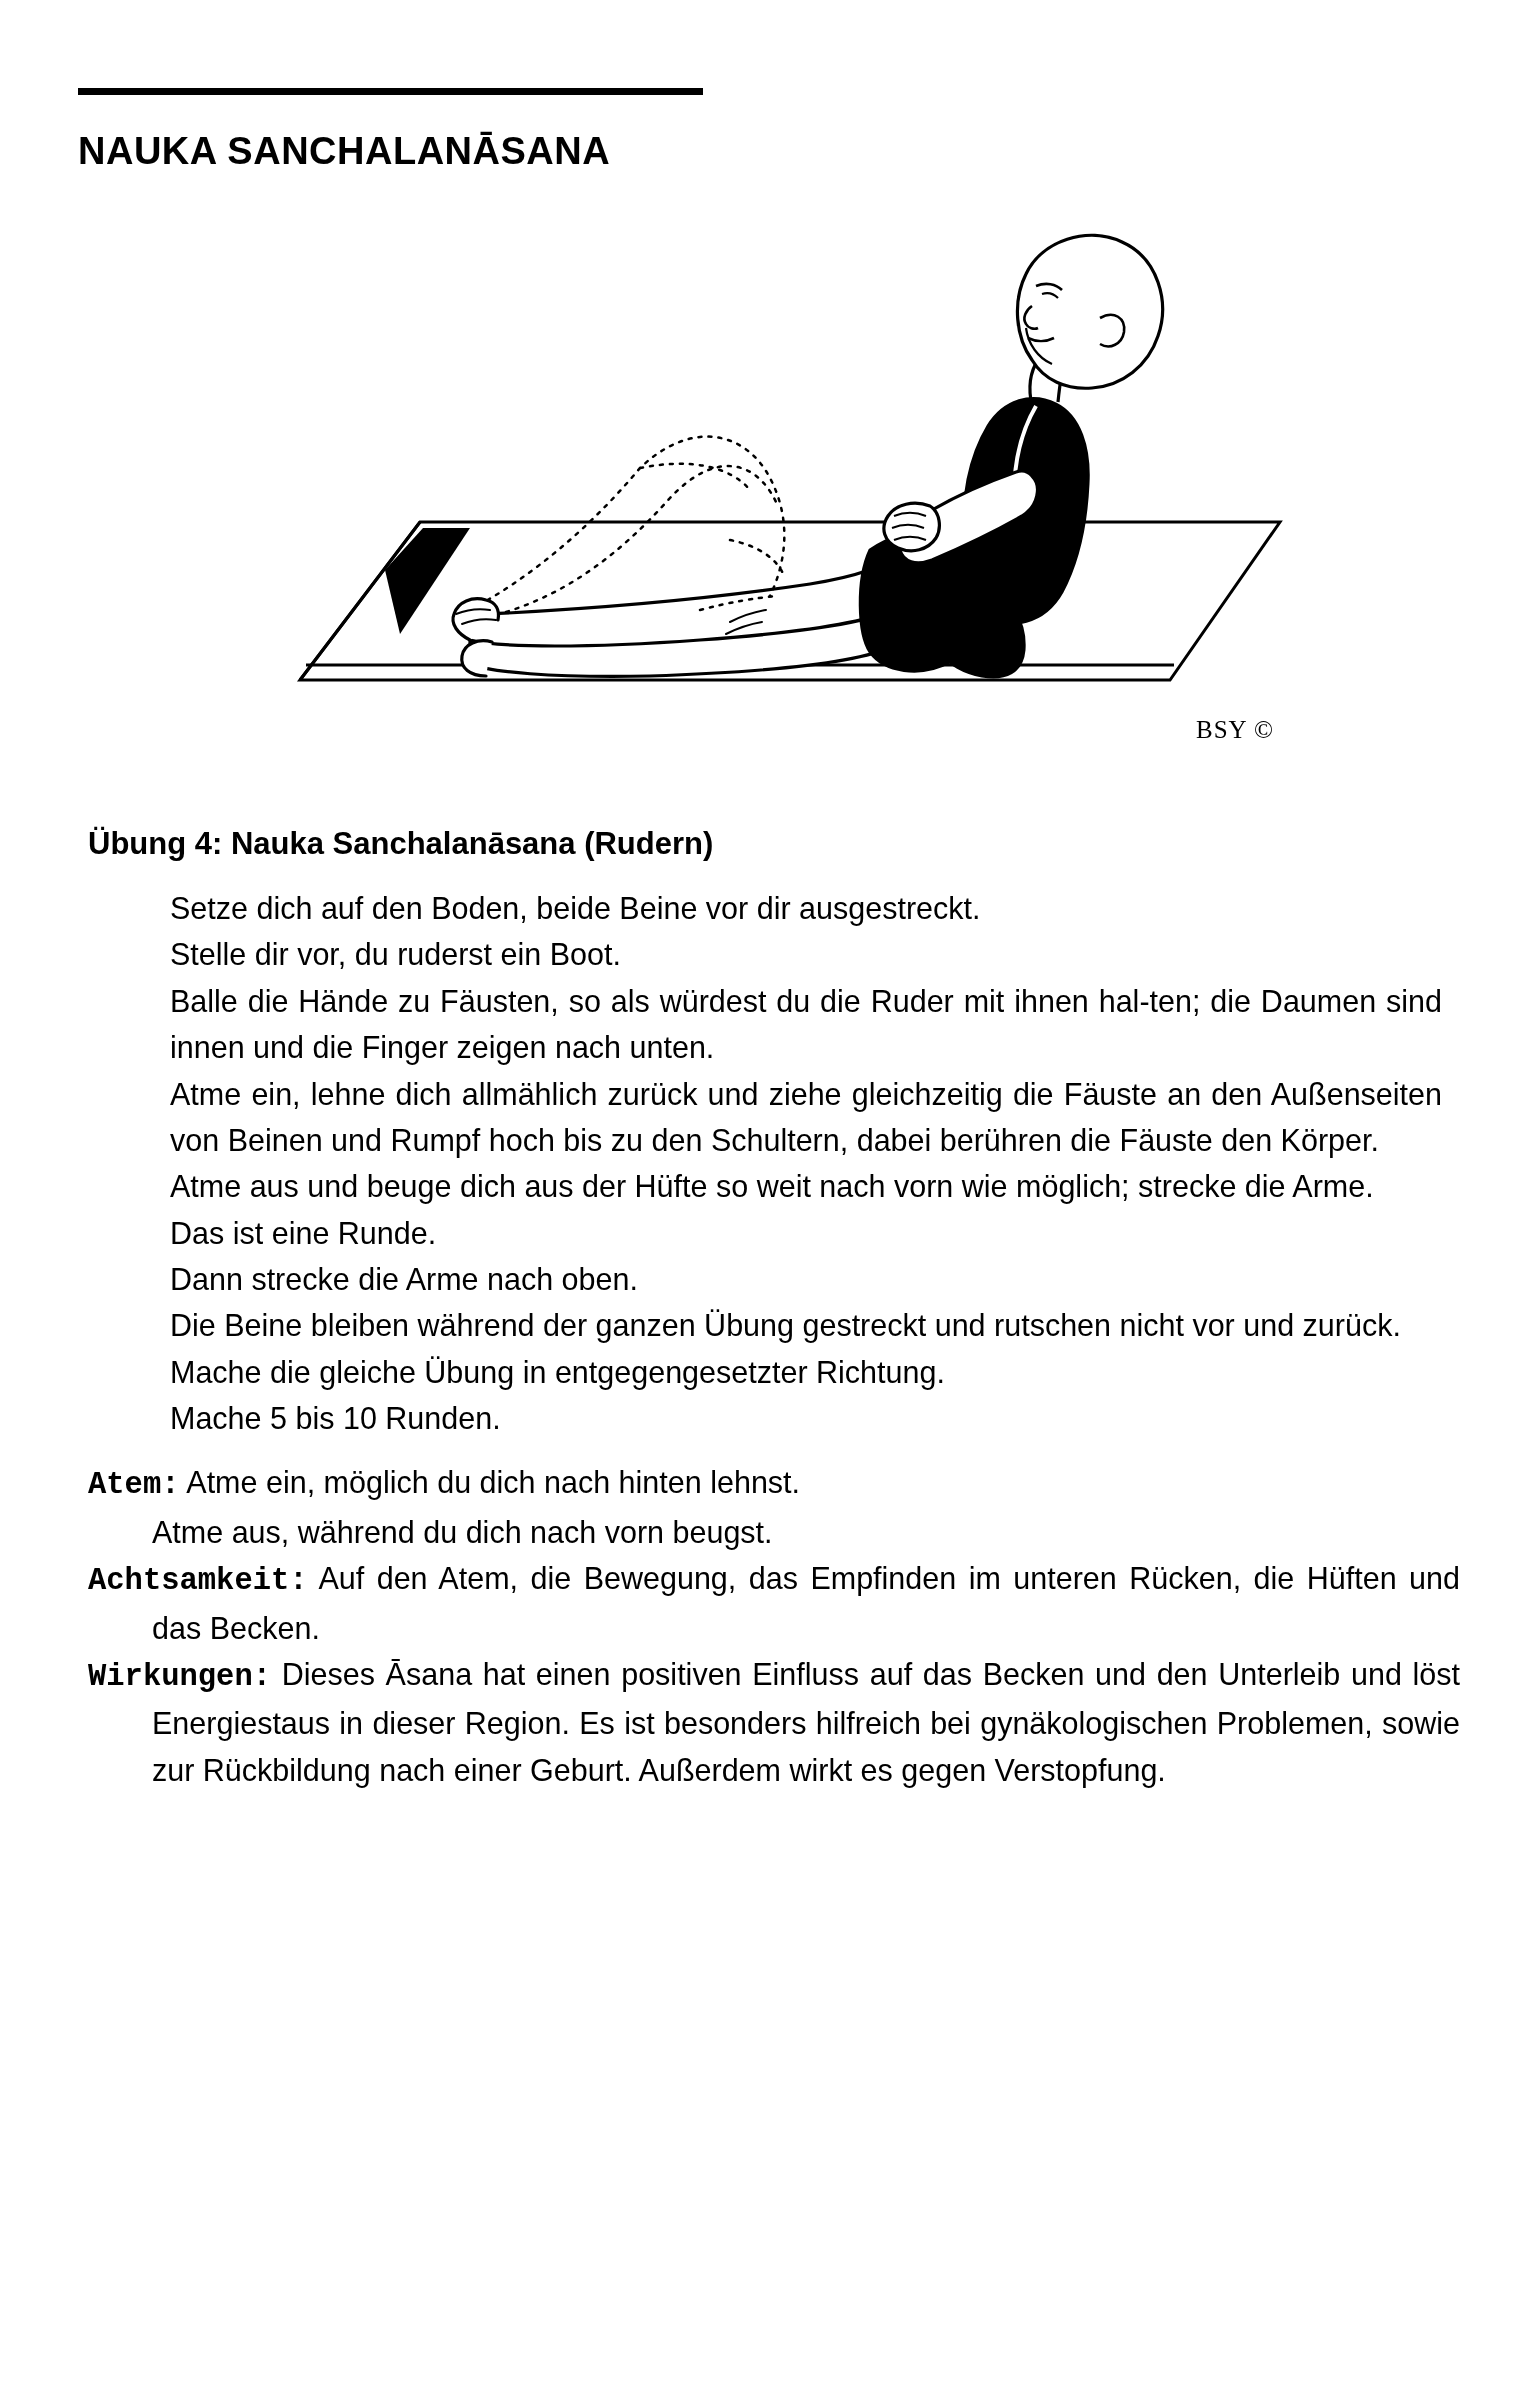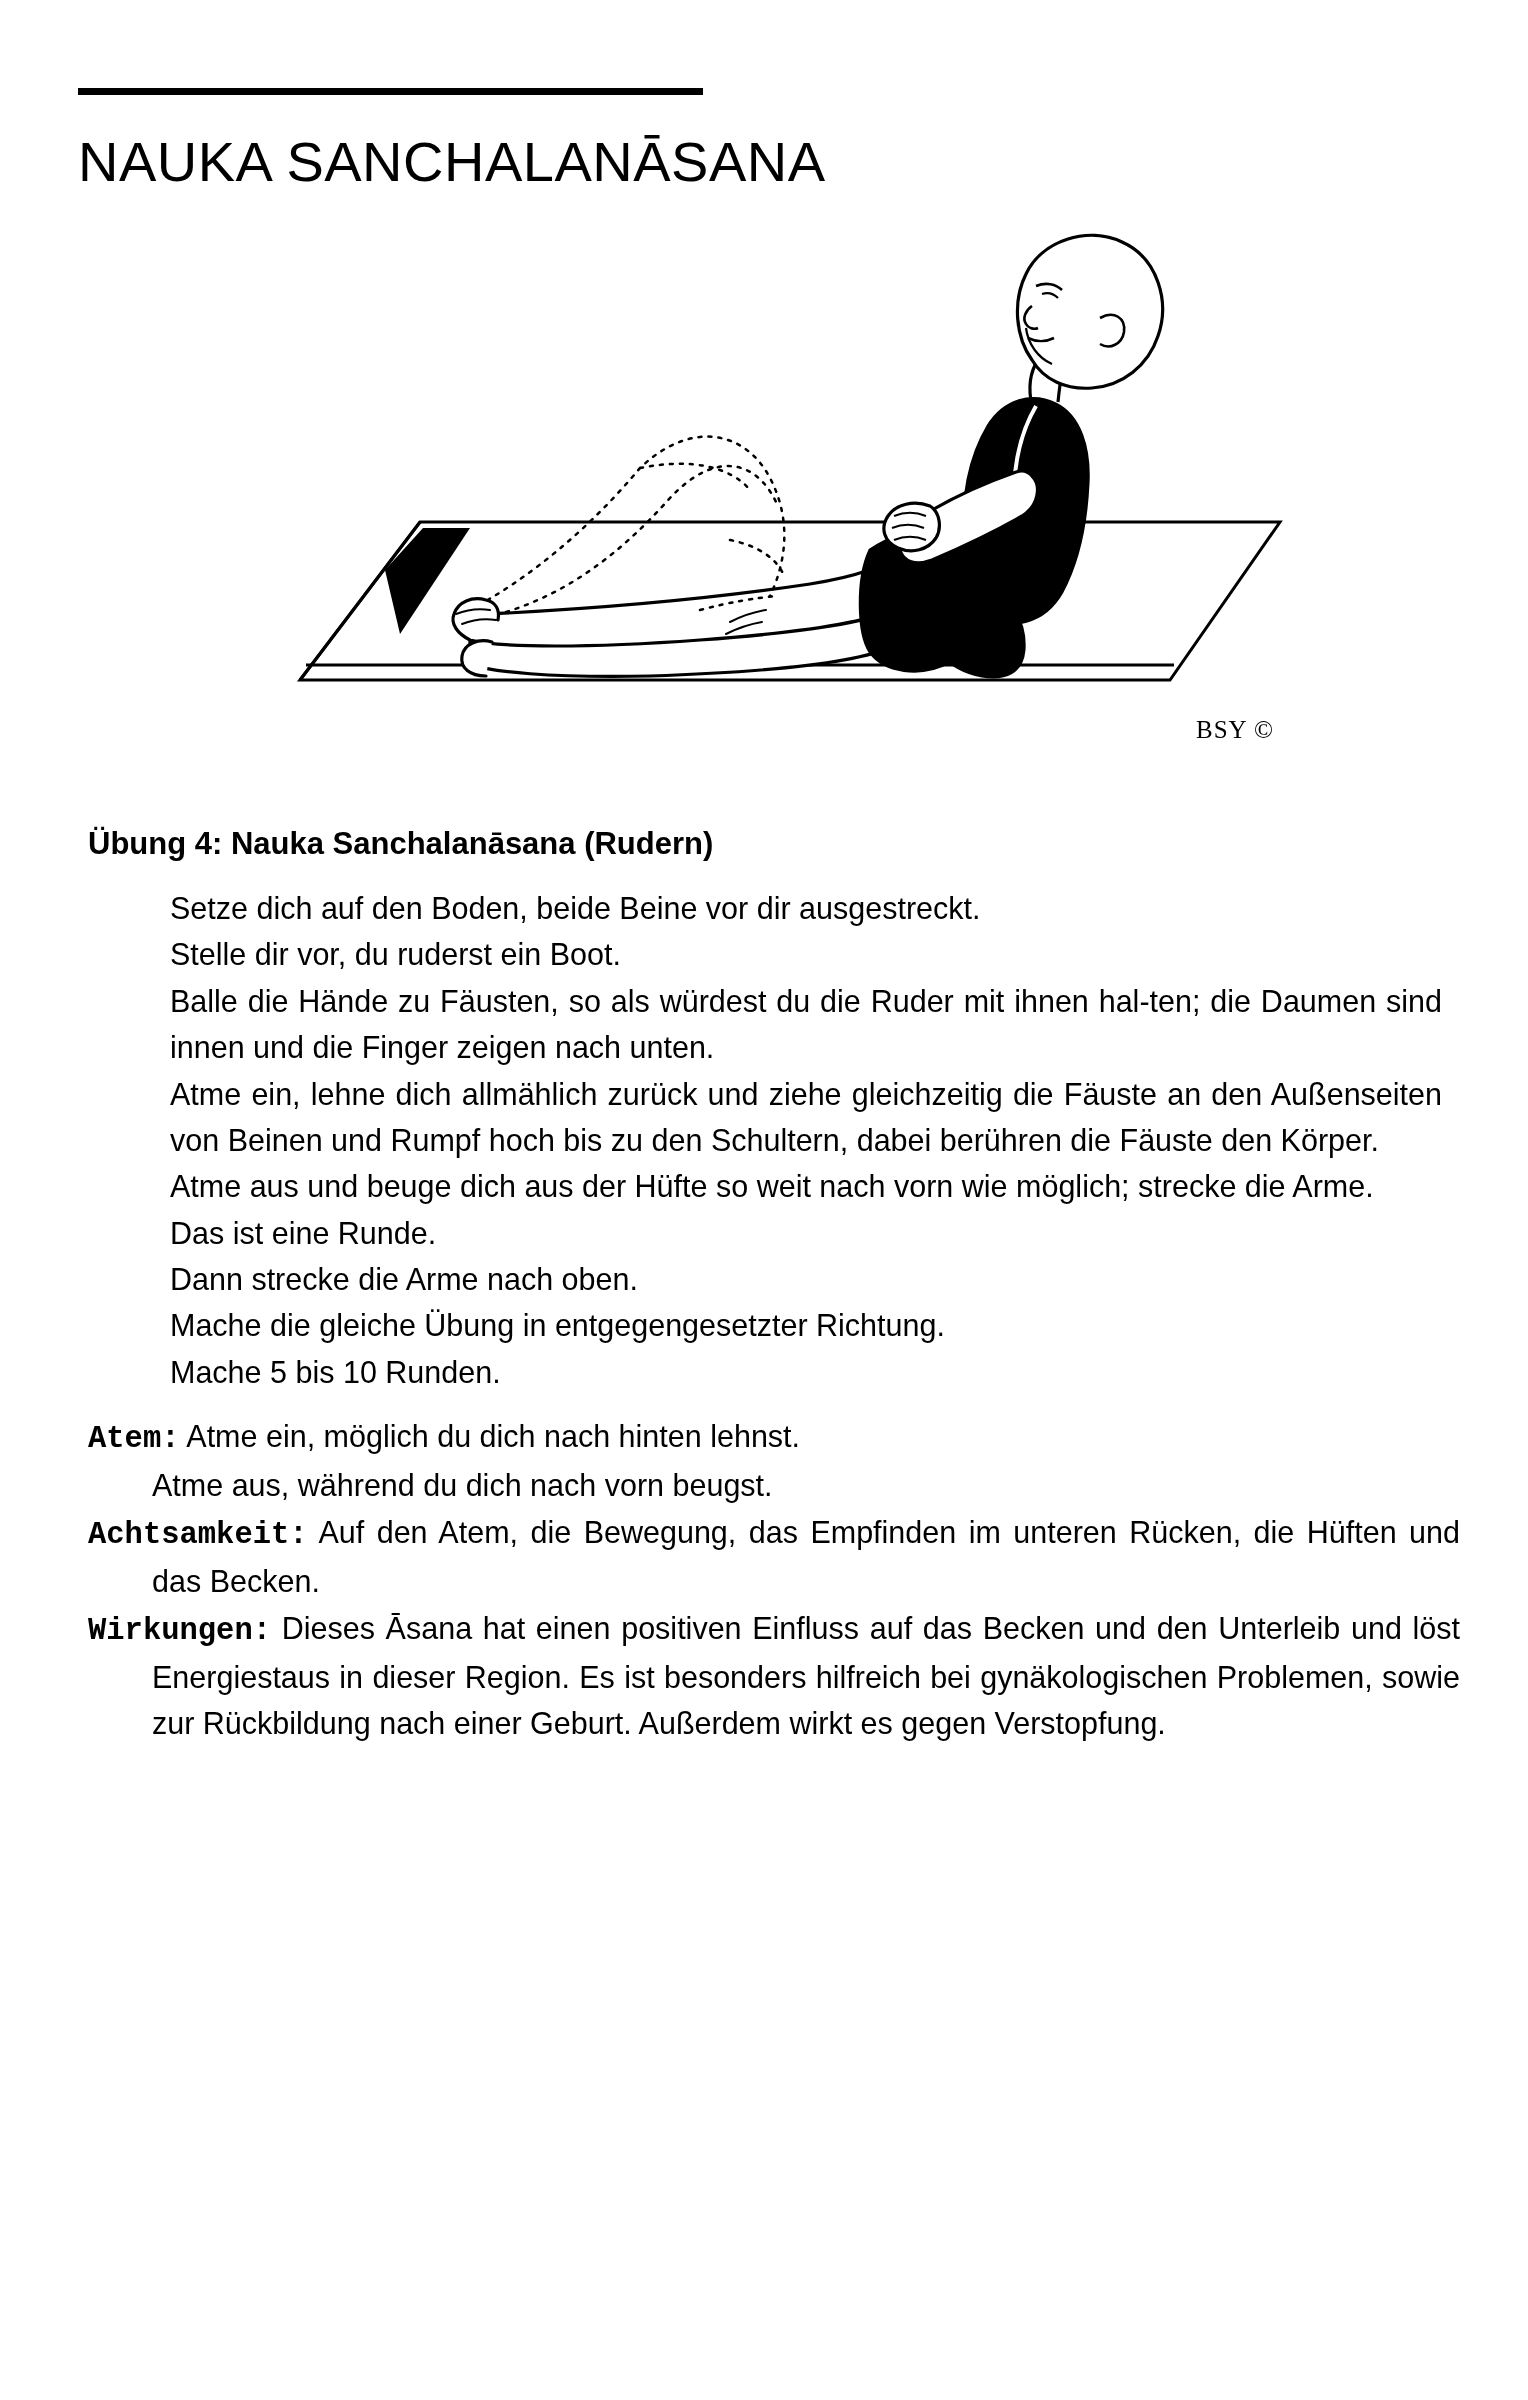--- a/index.html
+++ b/index.html
@@ -31,23 +31,23 @@
     top: 88px;
     width: 700px;
   }
   .header-rule {
     width: 625px;
     height: 7px;
     background: #000;
     margin-bottom: 14px;
   }
   .header-title {
-    font-size: 56px;
+    font-size: 38px;
     letter-spacing: 0.5px;
-    font-weight: 400;
+    font-weight: 700;
     line-height: 1.1;
     white-space: nowrap;
     margin-top: 36px;
   }
 
   
   .illustration {
     position: absolute;
     left: 170px;
     top: 210px;
@@ -210,20 +210,21 @@
     <div class="exercise-title">Übung 4: Nauka Sanchalanāsana (Rudern)</div>
 
     <div class="steps">
       <p class="step nojust">Setze dich auf den Boden, beide Beine vor dir ausgestreckt.</p>
       <p class="step nojust">Stelle dir vor, du ruderst ein Boot.</p>
       <p class="step">Balle die Hände zu Fäusten, so als würdest du die Ruder mit ihnen hal-ten; die Daumen sind innen und die Finger zeigen nach unten.</p>
       <p class="step">Atme ein, lehne dich allmählich zurück und ziehe gleichzeitig die Fäuste an den Außenseiten von Beinen und Rumpf hoch bis zu den Schultern, dabei berühren die Fäuste den Körper.</p>
       <p class="step">Atme aus und beuge dich aus der Hüfte so weit nach vorn wie möglich; strecke die Arme.</p>
       <p class="step nojust">Das ist eine Runde.</p>
       <p class="step nojust">Dann strecke die Arme nach oben.</p>
+      <p class="step">Die Beine bleiben während der ganzen Übung gestreckt und rutschen nicht vor und zurück.</p>
       <p class="step nojust">Mache die gleiche Übung in entgegengesetzter Richtung.</p>
       <p class="step nojust">Mache 5 bis 10 Runden.</p>
     </div>
 
     <div>
       <p class="labeled nojust"><span class="lbl">Atem:</span><span> Atme ein, möglich du dich nach hinten lehnst.</span></p>
       <p class="step nojust">Atme aus, während du dich nach vorn beugst.</p>
     </div>
 
     <div>

